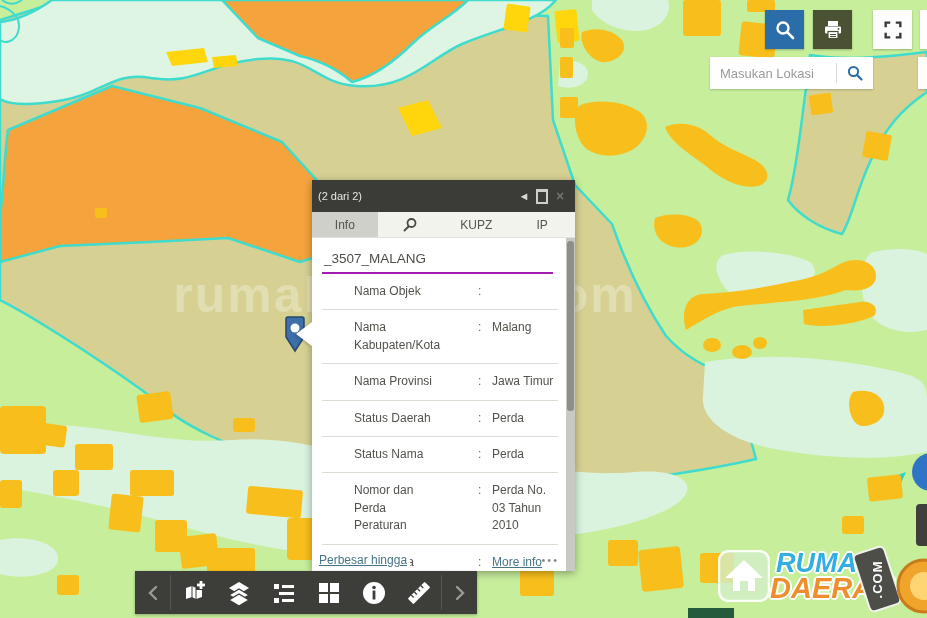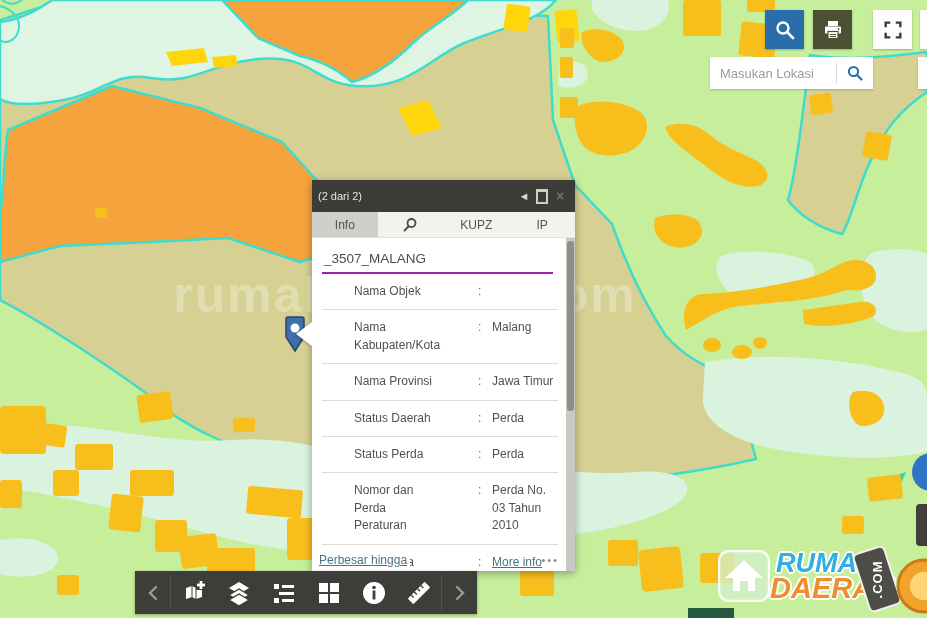--- a/index.html
+++ b/index.html
@@ -239,21 +239,21 @@
         <span class="lbl">Nama Provinsi</span>
         <span class="col">:</span>
         <span class="val">Jawa Timur</span>
       </div>
       <div class="frow">
         <span class="lbl">Status Daerah</span>
         <span class="col">:</span>
         <span class="val">Perda</span>
       </div>
       <div class="frow">
-        <span class="lbl">Status Perda</span>
+        <span class="lbl">Status Nama</span>
         <span class="col">:</span>
         <span class="val">Perda</span>
       </div>
       <div class="frow narrow-lbl">
         <span class="lbl"><span>Nomor dan Perda Peraturan</span></span>
         <span class="col">:</span>
         <span class="val">Perda No. 03 Tahun 2010</span>
       </div>
       <div class="frow">
         <span class="lbl">Peta Perda</span>

